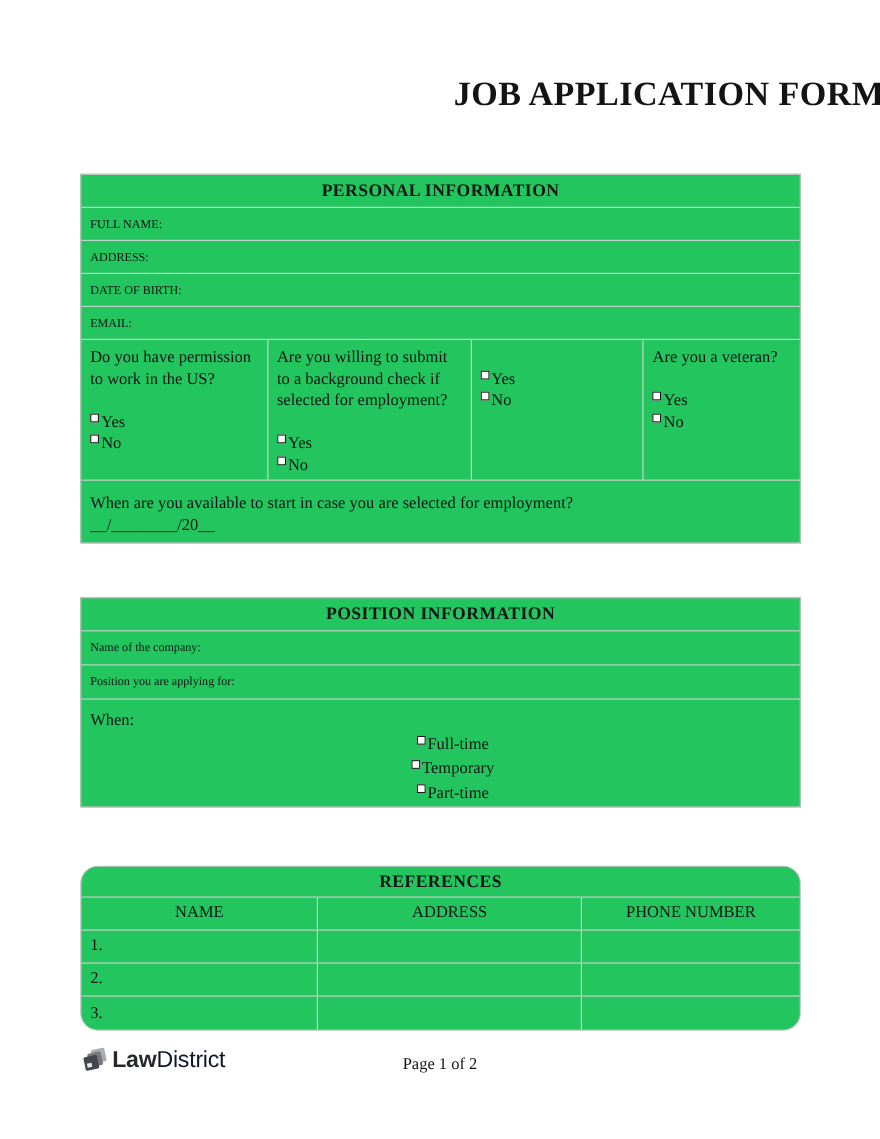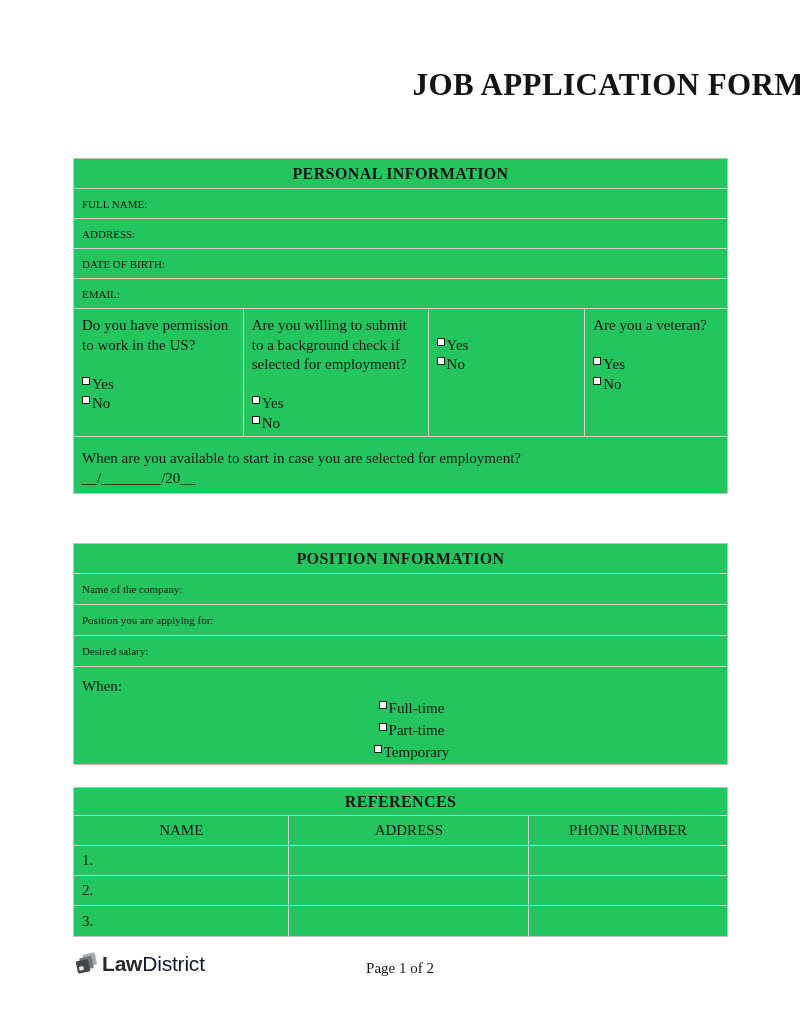--- a/index.html
+++ b/index.html
@@ -26,21 +26,21 @@
   .qc1{width:26%;} .qc2{width:28.3%;} .qc3{width:24%;} .qc4{width:21.7%;}
   .opts{margin-top:19.5px;}
   .cb{display:inline-block;width:6px;height:6px;border:1px solid #1c1c1c;
       margin-right:2px;vertical-align:4px;background:#fff;}
   .avrow{box-sizing:border-box;height:56px;padding:11px 8px 0;font-size:15px;line-height:20px;}
 
   #position{top:543px;}
   .timerow{box-sizing:border-box;height:97px;padding:8px 8px 0;font-size:15px;line-height:22px;}
   .time-opts{margin-left:22px;text-align:center;}
 
-  #references{top:787px;}
+  #references{top:787px;border-radius:16px;}
   .ref-hdr{height:28px;}
   .ref-cols{display:flex;height:30px;box-sizing:border-box;border-bottom:1px solid #d3d3d3;font-size:15px;}
   .ref-col{display:flex;align-items:center;justify-content:center;box-sizing:border-box;
            border-right:1px solid #cfcfcf;}
   .ref-col:last-child,.ref-cell:last-child{border-right:none;}
   .rc1{width:33.0%;} .rc2{width:36.7%;} .rc3{width:30.3%;}
   .ref-row{display:flex;height:30px;box-sizing:border-box;border-bottom:1px solid #d3d3d3;font-size:15px;}
   .ref-row:last-child{border-bottom:none;}
   .ref-cell{box-sizing:border-box;border-right:1px solid #d3d3d3;display:flex;align-items:center;}
   .ref-cell.rc1{padding-left:8px;}
@@ -111,29 +111,26 @@
   </div>
 
   <div class="tbl" id="position">
     <div class="sect-hdr">POSITION INFORMATION</div>
     <div class="frow frow31">
       <span>Name of the company:</span>
     </div>
     <div class="frow frow31">
       <span>Position you are applying for:</span>
     </div>
-    <div class="frow frow31">
-      <span>Desired salary:</span>
-    </div>
     <div class="timerow">
       <div>When:</div>
       <div class="time-opts">
         <div><span class="cb"></span><span>Full-time</span></div>
+        <div><span class="cb"></span><span>Temporary</span></div>
         <div><span class="cb"></span><span>Part-time</span></div>
-        <div><span class="cb"></span><span>Temporary</span></div>
       </div>
     </div>
   </div>
 
   <div class="tbl" id="references">
     <div class="sect-hdr ref-hdr">REFERENCES</div>
     <div class="ref-cols">
       <div class="ref-col rc1">NAME</div>
       <div class="ref-col rc2">ADDRESS</div>
       <div class="ref-col rc3">PHONE NUMBER</div>

